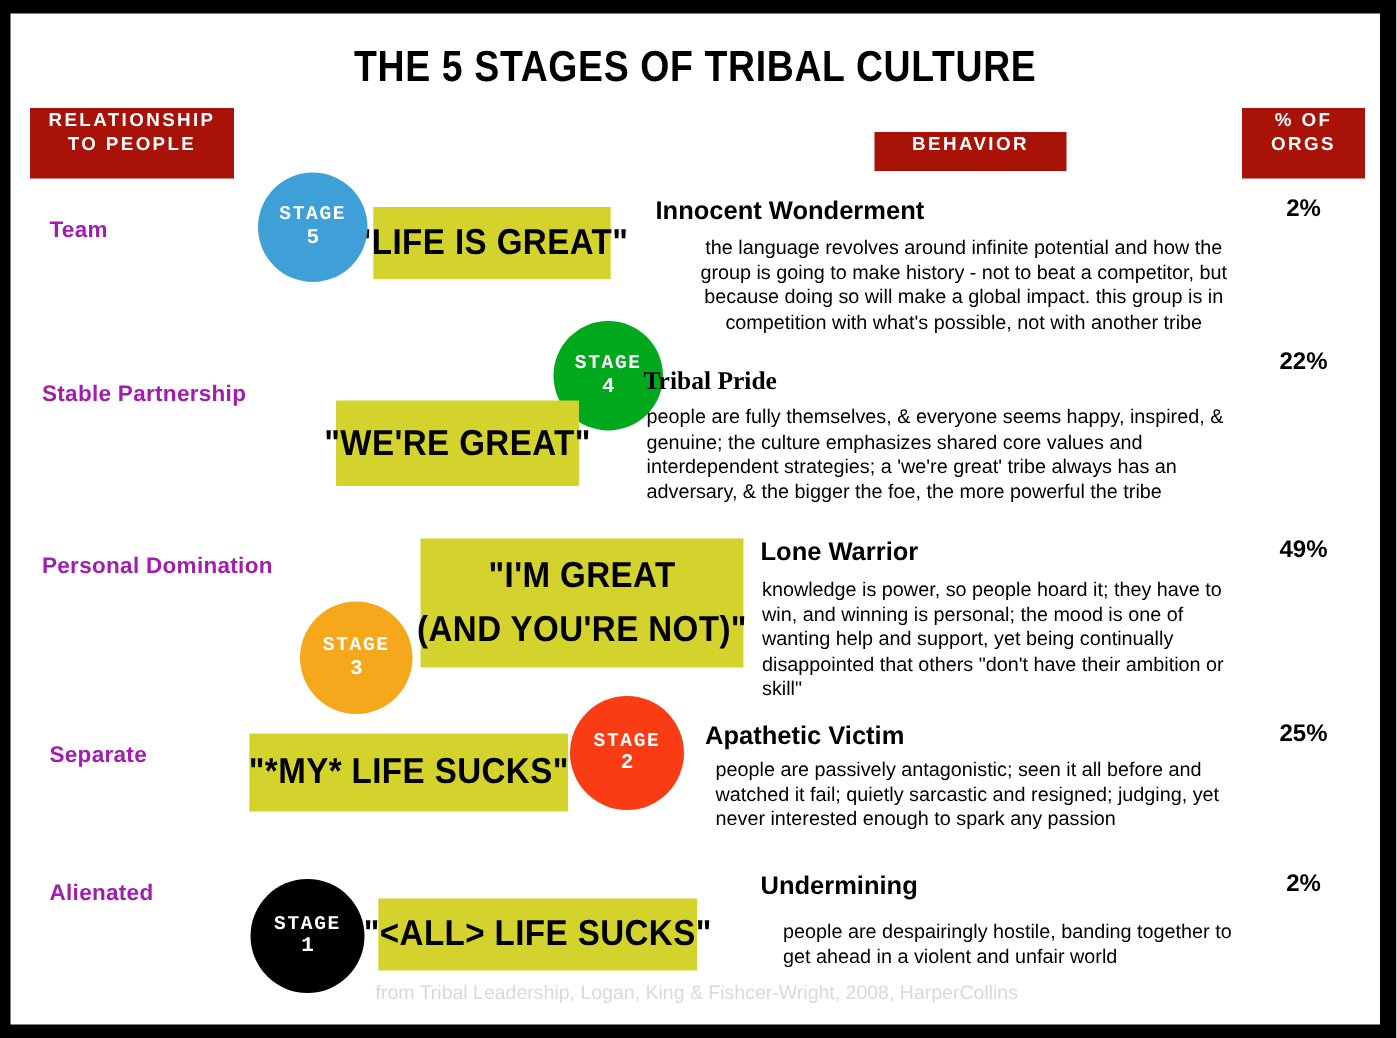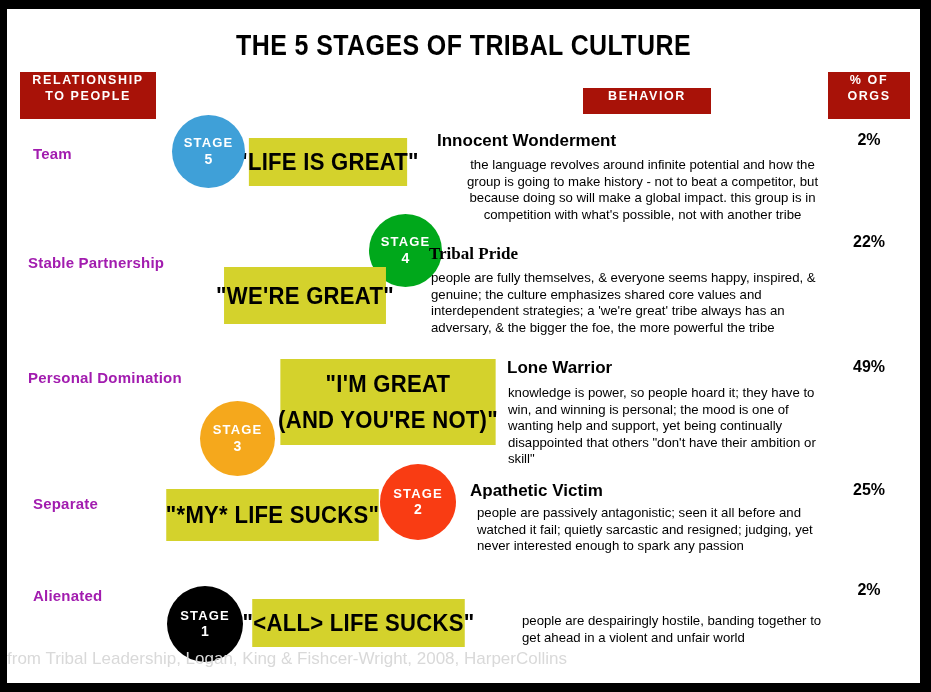--- a/index.html
+++ b/index.html
@@ -34,21 +34,21 @@
   
   .rel-label{
     position:absolute;font-weight:bold;font-size:15px;color:#a21caf;
     letter-spacing:0.2px;white-space:nowrap;
   }
 
   
   .circle{
     position:absolute;border-radius:50%;color:#fff;text-align:center;
     display:flex;flex-direction:column;align-items:center;justify-content:center;
-    font-weight:bold;line-height:1.05;
+    font-weight:bold;line-height:1.05;font-family:Liberation Mono, monospace;
   }
   .circle .c-word{font-size:13px;letter-spacing:1.1px;}
   .circle .c-num{font-size:14px;margin-top:2px;}
 
   
   .quote{
     position:absolute;background:#d4d22c;color:#000;
     font-family:"Liberation Sans Narrow","Liberation Sans",sans-serif;
     font-weight:bold;text-align:center;
     display:flex;flex-direction:column;align-items:center;justify-content:center;
@@ -67,22 +67,22 @@
   }
 
   
   .pct{
     position:absolute;width:82px;left:821px;text-align:center;
     font-weight:bold;font-size:16px;color:#000;
   }
 
   
   #footer{
-    position:absolute;left:0;right:14px;bottom:14px;text-align:left;
-    font-size:17px;color:#d9d9d9;
+    position:absolute;left:16px;right:14px;bottom:14px;text-align:center;
+    font-size:13px;color:#d9d9d9;
   }
 </style>
 </head>
 <body>
 
 <div id="frame">
 
   <div id="title">THE 5 STAGES OF TRIBAL CULTURE</div>
 
   <div class="banner" id="banner-rel">
@@ -149,18 +149,19 @@
   <div class="pct" style="top:472px;">25%</div>
 
   <div class="rel-label" style="left:26px;top:578px;">Alienated</div>
   <div class="circle" style="left:160px;top:577px;width:76px;height:76px;background:#000000;">
     <span class="c-word">STAGE</span>
     <span class="c-num">1</span>
   </div>
   <div class="quote" style="left:236px;top:590px;width:231px;height:48px;font-size:24px;">
     <span>"&lt;ALL&gt; LIFE SUCKS"</span>
   </div>
+  <div class="beh-title" style="left:500px;top:572px;width:320px;">Undermining</div>
   <div class="beh-body" style="left:515px;top:604px;width:305px;">people are despairingly hostile, banding together to get ahead in a violent and unfair world</div>
   <div class="pct" style="top:572px;">2%</div>
 
   <div id="footer">from Tribal Leadership, Logan, King &amp; Fishcer-Wright, 2008, HarperCollins</div>
 
 </div>
 
 </body></html>

